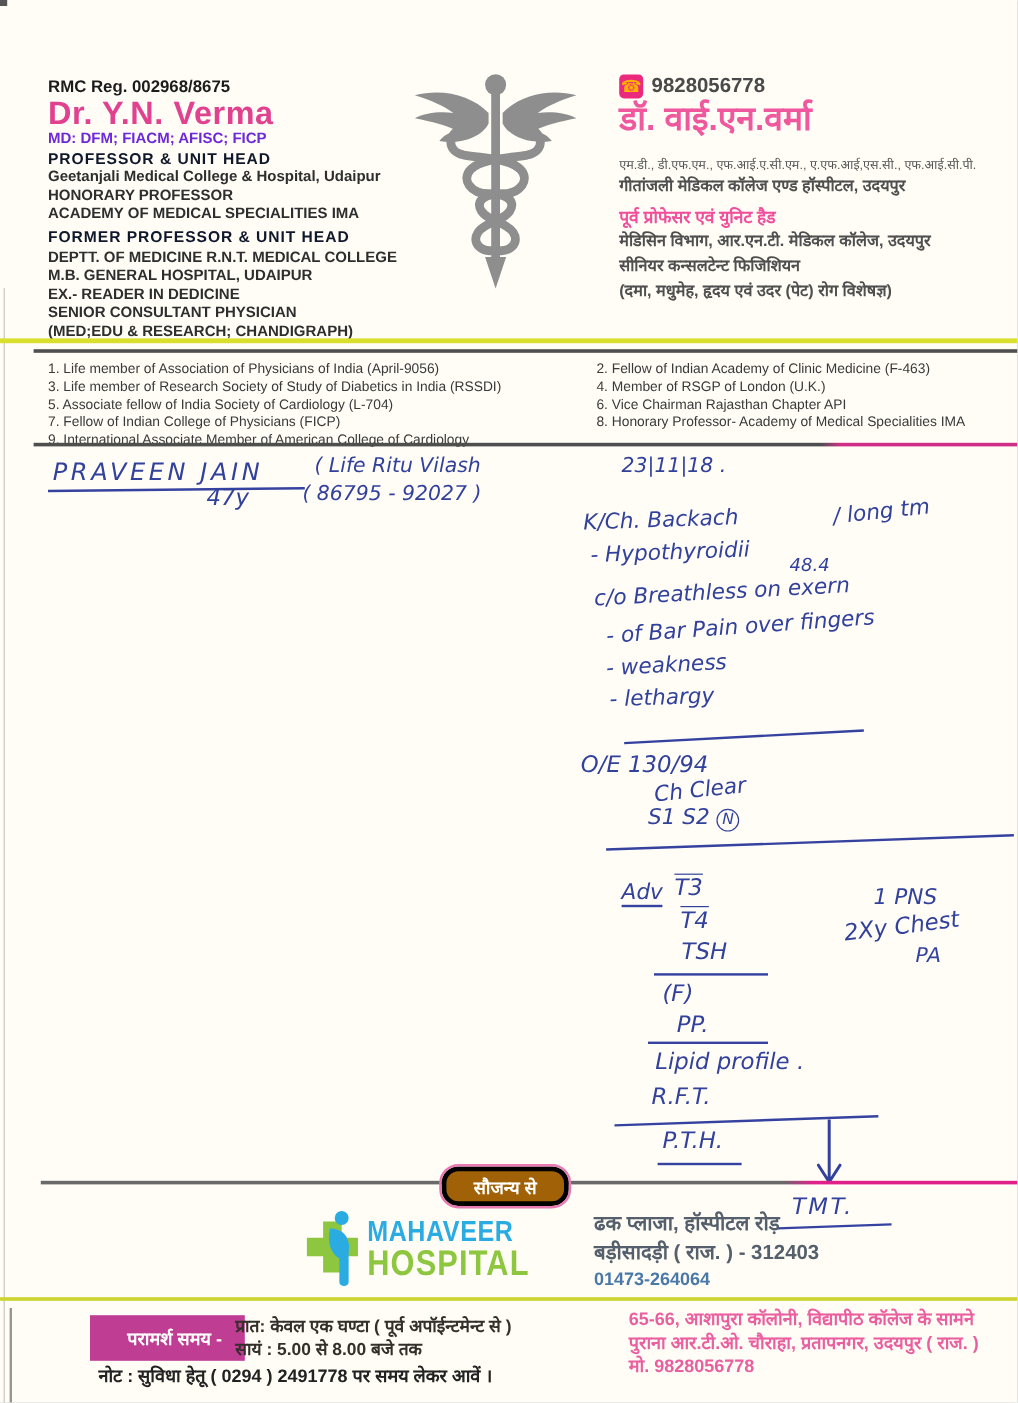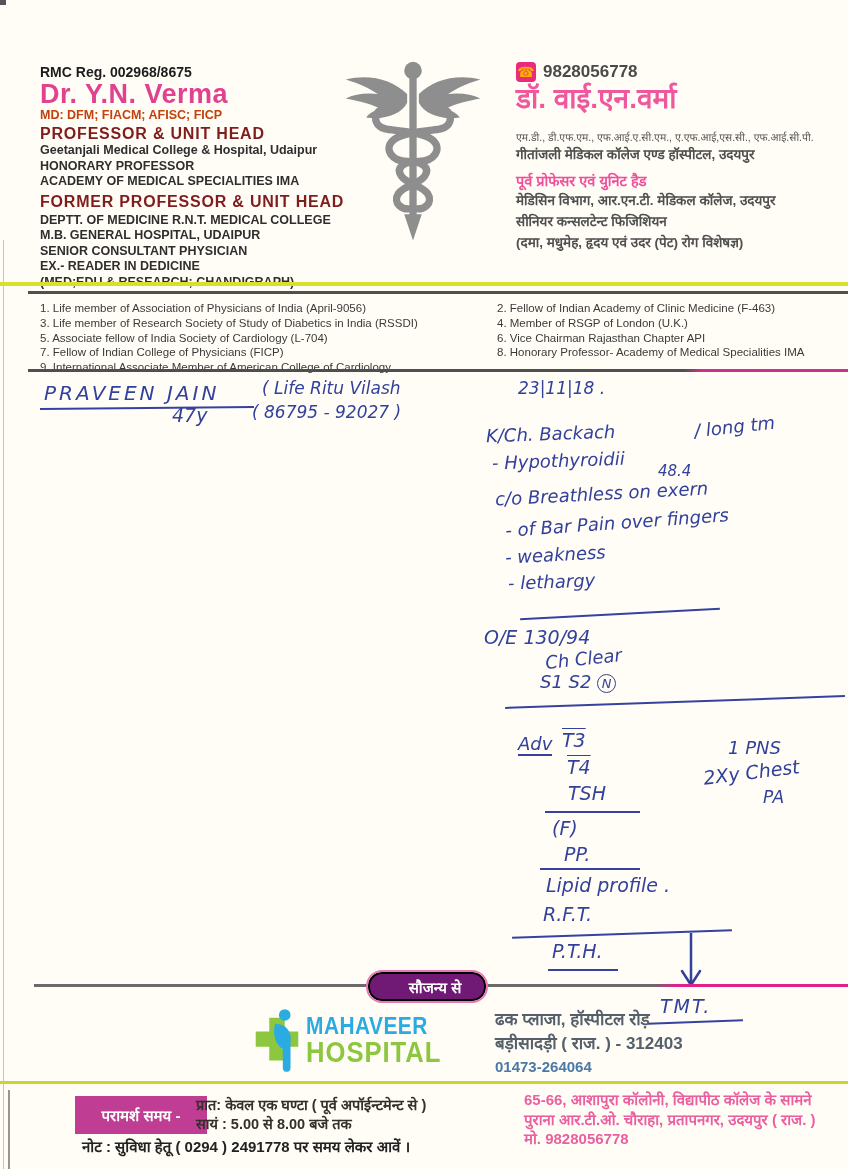--- a/index.html
+++ b/index.html
@@ -2,42 +2,42 @@
 <html><head>
 <meta charset="utf-8">
 <style>
   html,body{margin:0;padding:0;background:#e8e8e8;}
   .page{position:relative;width:848px;height:1169px;background:#fffdf6;overflow:hidden;
         font-family:"Liberation Sans",sans-serif;box-shadow:0 0 4px rgba(0,0,0,.3);}
   .abs{position:absolute;}
   
   .reg{font-size:14px;font-weight:bold;color:#1c1c1c;}
   .name-en{font-size:27px;font-weight:bold;color:#e0428f;letter-spacing:.5px;line-height:28px;}
-  .md-line{font-size:12.5px;font-weight:bold;color:#c2410c;}
-  .pink-head{font-size:16px;font-weight:bold;color:#7f1d1d;letter-spacing:.8px;margin-top:3px;}
+  .md-line{font-size:12.5px;font-weight:bold;color:#6d28d9;}
+  .pink-head{font-size:13px;font-weight:bold;color:#0f172a;letter-spacing:.8px;margin-top:3px;}
   .dark-line{font-size:12.5px;font-weight:bold;color:#2e2e2e;line-height:15.5px;}
   
   .phone-row{display:flex;align-items:center;gap:7px;}
   .phone-badge{width:20px;height:20px;background:#ec2a7d;border-radius:4px;color:#ffb100;
                font-size:14px;display:flex;align-items:center;justify-content:center;}
   .phone-num{font-size:17px;font-weight:bold;color:#4a4a4a;}
   .name-hi{font-size:28px;font-weight:bold;color:#f0589e;line-height:34px;}
   .deg-hi{font-size:10.5px;color:#555;margin-top:14px;}
   .pink-head-hi{font-size:14.5px;font-weight:bold;color:#ef4f9b;margin-top:5px;}
   .body-hi{font-size:13.5px;font-weight:bold;color:#4f4f4f;line-height:21px;}
   
   .mlist{font-size:11.5px;color:#3a3a3a;line-height:14.8px;}
   
   .hw{font-family:"DejaVu Sans",sans-serif;font-style:italic;color:#32419b;white-space:nowrap;}
   .hw-line{background:#3542a0;height:2px;}
   .circleN{display:inline-block;border:1.5px solid #32419b;border-radius:50%;width:17px;height:17px;
            line-height:17px;text-align:center;font-size:13px;font-style:italic;}
   
-  .courtesy{background:#701a75;border:2px solid #000000;outline:2px solid #e87ab2;border-radius:14px;
-            color:#fff;font-size:15px;font-weight:bold;display:flex;align-items:center;justify-content:center;padding-left:16px;}
+  .courtesy{background:#a16207;border:4px solid #000000;outline:2px solid #e87ab2;border-radius:14px;
+            color:#fff;font-size:15px;font-weight:bold;display:flex;align-items:center;justify-content:center;}
   .logo-word1{font-size:22px;font-weight:bold;color:#2aabe2;letter-spacing:.5px;transform:scale(.95,1.1);transform-origin:left top;}
   .logo-word2{font-size:27px;font-weight:bold;color:#8dc63f;letter-spacing:1px;margin-top:-2px;transform:scale(.95,1.1);transform-origin:left top;}
   .hosp-addr{font-size:17px;font-weight:bold;color:#55606c;line-height:24px;}
   .hosp-phone{font-size:15px;font-weight:bold;color:#4a79a8;margin-top:2px;}
   .consult-box{background:#bf3d92;color:#fff;font-size:15px;font-weight:bold;
                display:flex;align-items:center;justify-content:center;}
   .timing{font-size:14.5px;font-weight:bold;color:#33302b;}
   .note{font-size:15px;font-weight:bold;color:#222;margin-left:48px;}
   .pink-addr{font-size:15px;font-weight:bold;color:#ea5f9f;line-height:19.5px;}
 </style>
@@ -54,22 +54,22 @@
     <div class="reg">RMC Reg. 002968/8675</div>
     <div class="name-en">Dr. Y.N. Verma</div>
     <div class="md-line">MD: DFM; FIACM; AFISC; FICP</div>
     <div class="pink-head">PROFESSOR &amp; UNIT HEAD</div>
     <div class="dark-line">Geetanjali Medical College &amp; Hospital, Udaipur</div>
     <div class="dark-line">HONORARY PROFESSOR</div>
     <div class="dark-line">ACADEMY OF MEDICAL SPECIALITIES IMA</div>
     <div class="pink-head">FORMER PROFESSOR &amp; UNIT HEAD</div>
     <div class="dark-line" style="margin-top:2px;">DEPTT. OF MEDICINE R.N.T. MEDICAL COLLEGE</div>
     <div class="dark-line">M.B. GENERAL HOSPITAL, UDAIPUR</div>
+    <div class="dark-line">EX.- READER IN DEDICINE</div>
     <div class="dark-line">SENIOR CONSULTANT PHYSICIAN</div>
-    <div class="dark-line">EX.- READER IN DEDICINE</div>
     <div class="dark-line">(MED;EDU &amp; RESEARCH; CHANDIGRAPH)</div>
   </div>
 
   <div class="abs" style="left:338px;top:56px;">
     <svg width="150" height="205" viewBox="0 0 100 140">
       <g fill="#8e8e8e">
         <circle cx="50" cy="10" r="6"></circle>
         <rect x="47.5" y="14" width="5" height="100" rx="2"></rect>
         <path d="M50 126 L44 108 L56 108 Z"></path>
         <path d="M46 26 C36 16 20 12 4 16 C14 19 20 22 26 26 C18 25 10 26 4 29 C14 31 22 33 28 36 C24 37 20 39 18 42 C30 44 42 40 46 32 Z"></path>
@@ -185,21 +185,21 @@
     <div class="logo-word2">HOSPITAL</div>
   </div>
   <div class="abs" style="left:495px;top:1008px;">
     <div class="hosp-addr">ढक प्लाजा, हॉस्पीटल रोड़</div>
     <div class="hosp-addr">बड़ीसादड़ी ( राज. ) - 312403</div>
     <div class="hosp-phone">01473-264064</div>
   </div>
 
   <div class="abs" style="left:0;top:1081px;width:848px;height:3px;background:#cdd42f;"></div>
 
-  <div class="abs consult-box" style="left:75px;top:1096px;width:132px;height:38px;">परामर्श समय -</div>
+  <div class="abs consult-box" style="left:75px;top:1096px;width:117px;height:38px;padding-left:12px;">परामर्श समय -</div>
   <div class="abs timing" style="left:196px;top:1094px;">प्रात: केवल एक घण्टा ( पूर्व अपॉईन्टमेन्ट से )</div>
   <div class="abs timing" style="left:196px;top:1113px;">सायं : 5.00 से 8.00 बजे तक</div>
   <div class="abs note" style="left:34px;top:1136px;">नोट : सुविधा हेतू ( 0294 ) 2491778 पर समय लेकर आवें ।</div>
 
   <div class="abs" style="left:524px;top:1090px;">
     <div class="pink-addr">65-66, आशापुरा कॉलोनी, विद्यापीठ कॉलेज के सामने</div>
     <div class="pink-addr">पुराना आर.टी.ओ. चौराहा, प्रतापनगर, उदयपुर ( राज. )</div>
     <div class="pink-addr">मो. 9828056778</div>
   </div>
 

